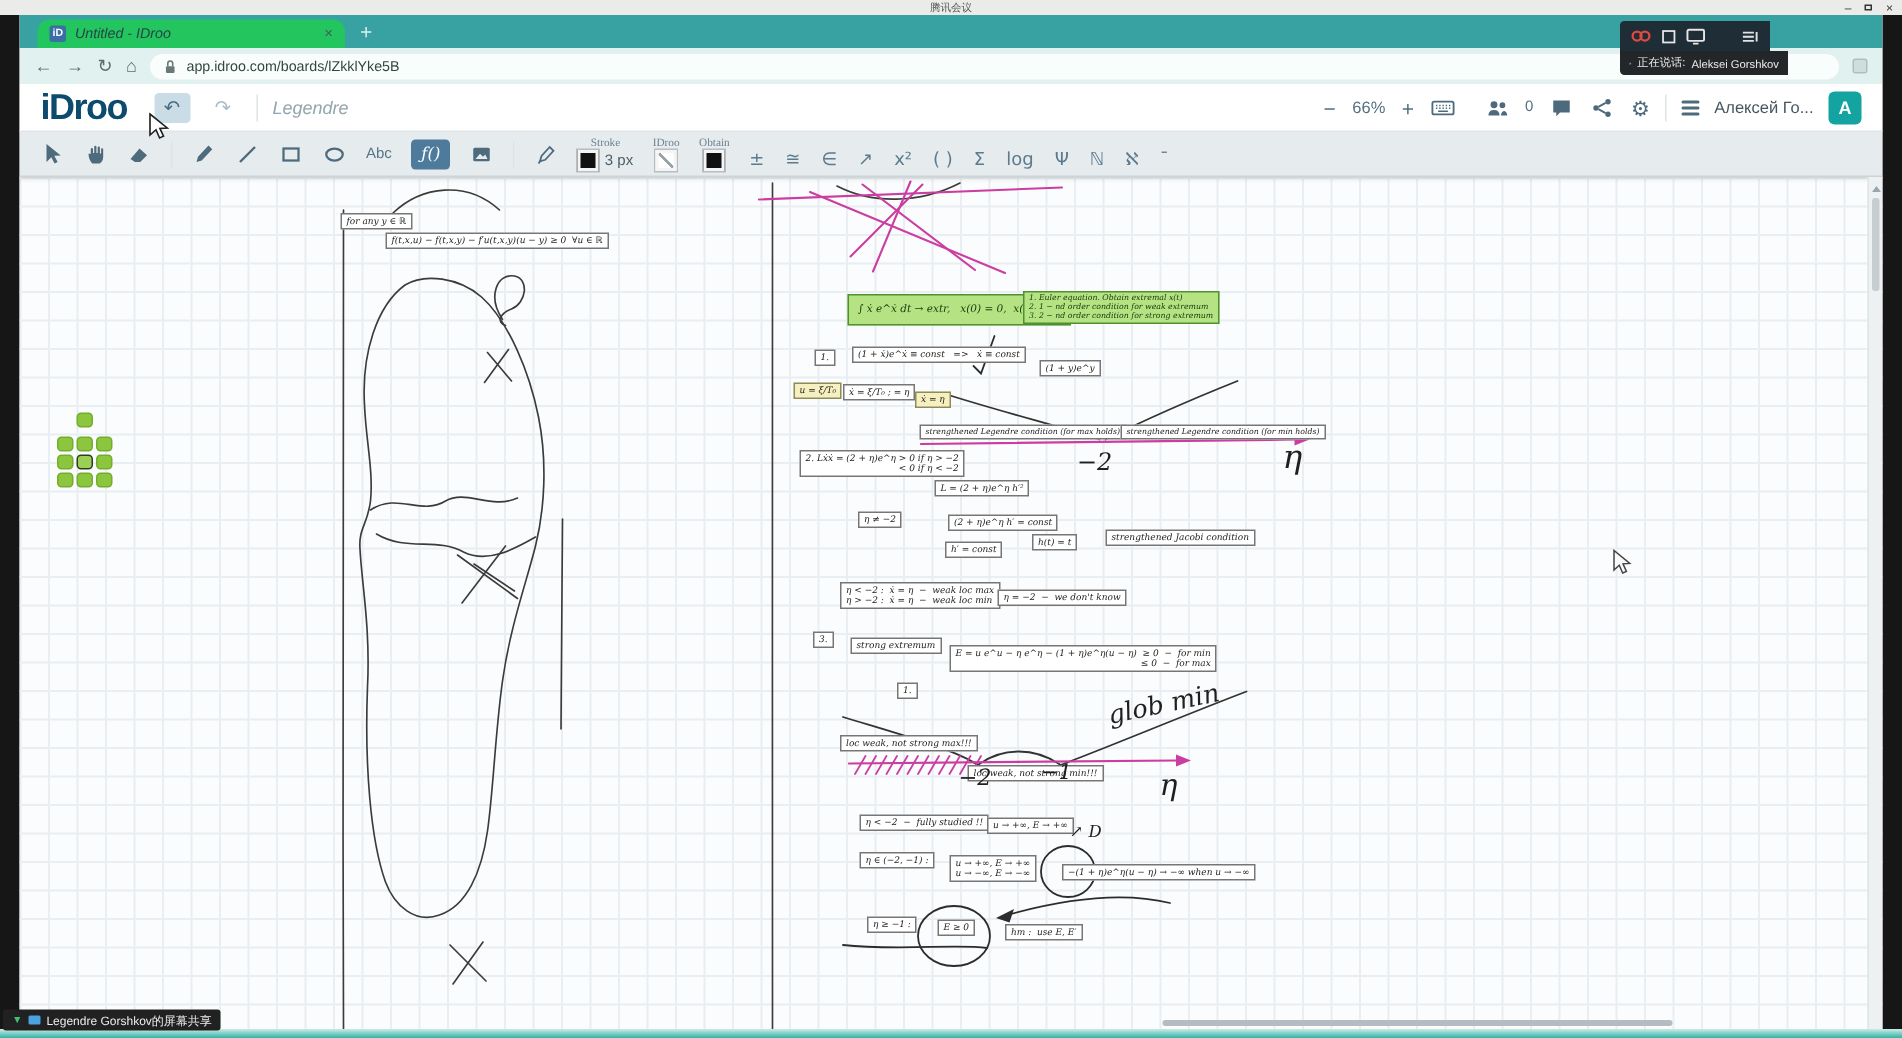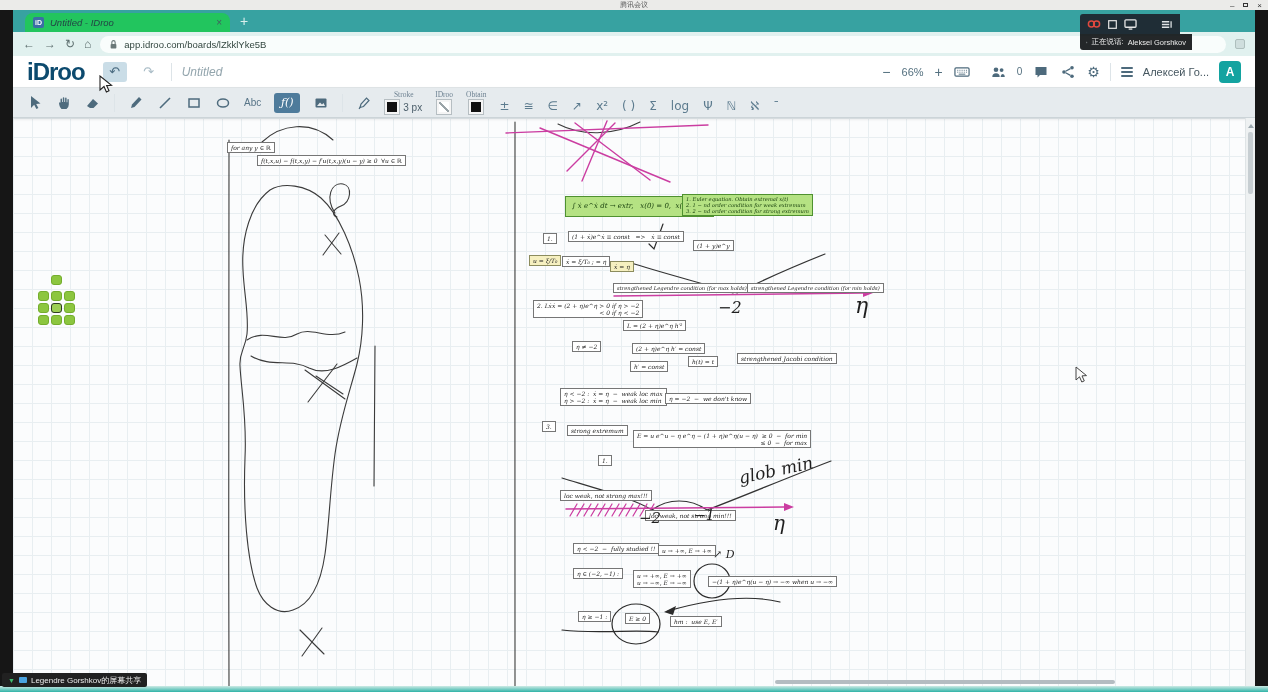--- a/index.html
+++ b/index.html
@@ -144,21 +144,21 @@
         <span>app.idroo.com/boards/lZkklYke5B</span>
       </div>
       <span class="ext-icon"></span>
     </div>
 
     <div class="idroo-header">
       <span class="logo">iDroo</span>
       <span class="iconbtn active">↶</span>
       <span class="iconbtn disabled">↷</span>
       <span class="vdiv"></span>
-      <span class="board-title">Untitled</span>
+      <span class="board-title">Legendre</span>
       <span class="hspacer"></span>
       <div class="hgroup">
         <span class="zbtn">−</span>
         <span class="zoomtxt">66%</span>
         <span class="zbtn">+</span>
         <svg class="tico" viewBox="0 0 17 16">
           <rect x="1" y="3.5" width="15" height="9" rx="1.2" fill="none" stroke="#4d6a7c" stroke-width="1.3"></rect>
           <path d="M3.5 6.2h1 M5.8 6.2h1 M8.1 6.2h1 M10.4 6.2h1 M12.7 6.2h1 M3.5 8.2h1 M5.8 8.2h1 M8.1 8.2h1 M10.4 8.2h1 M12.7 8.2h1 M5 10.3h7" stroke="#4d6a7c" stroke-width="1"></path>
         </svg>
       </div>

